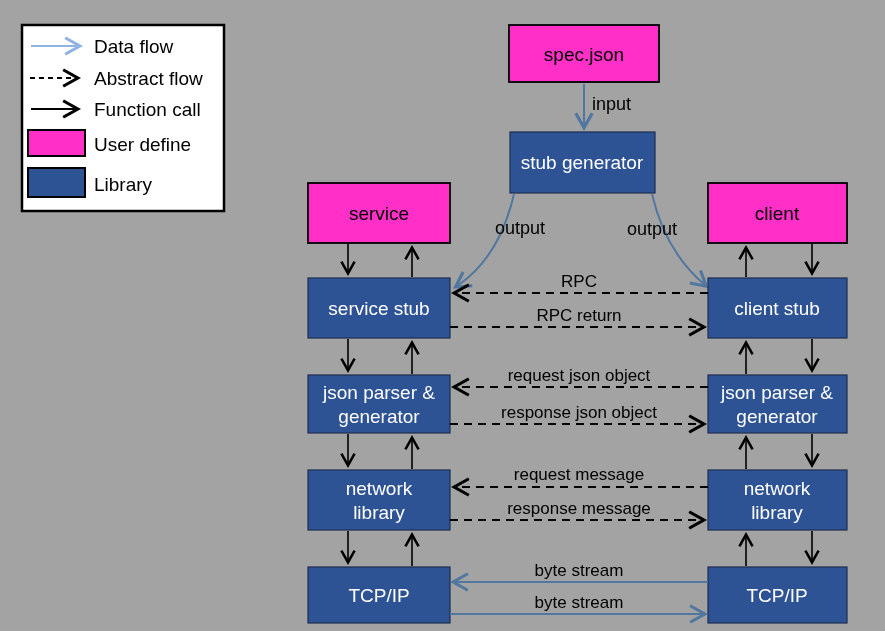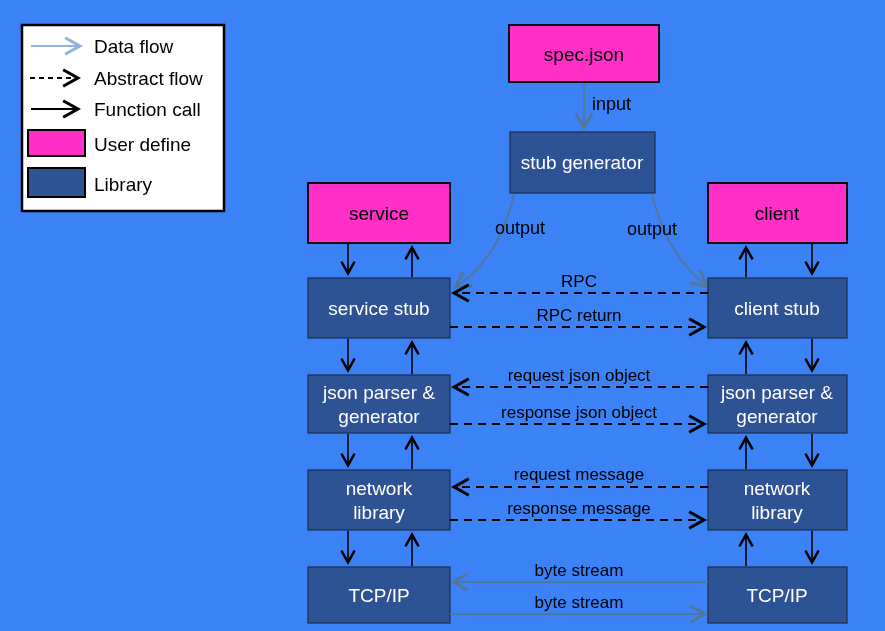--- a/index.html
+++ b/index.html
@@ -1,16 +1,16 @@
 <!DOCTYPE html>
 <html><head>
 <meta charset="utf-8">
 <style>
   html,body{margin:0;padding:0;background:#ffffff;}
-  .canvas{width:885px;height:631px;position:relative;background:#3b82f6;}
+  .canvas{width:885px;height:631px;position:relative;background:#a3a3a3;}
   svg{display:block;}
   text{font-family:"Liberation Sans","DejaVu Sans",sans-serif;fill:#000000;}
   .node-label{font-size:19px;text-anchor:middle;}
   .node-label.light{fill:#ffffff;}
   .flow-label{font-size:17px;text-anchor:middle;}
   .small-label{font-size:18px;}
   .legend-label{font-size:19px;}
   .box{stroke:#000000;stroke-width:1.8;}
   .libbox{stroke:#1b2d52;stroke-width:1.2;}
   .fn{stroke:#000000;stroke-width:1.6;fill:none;}

